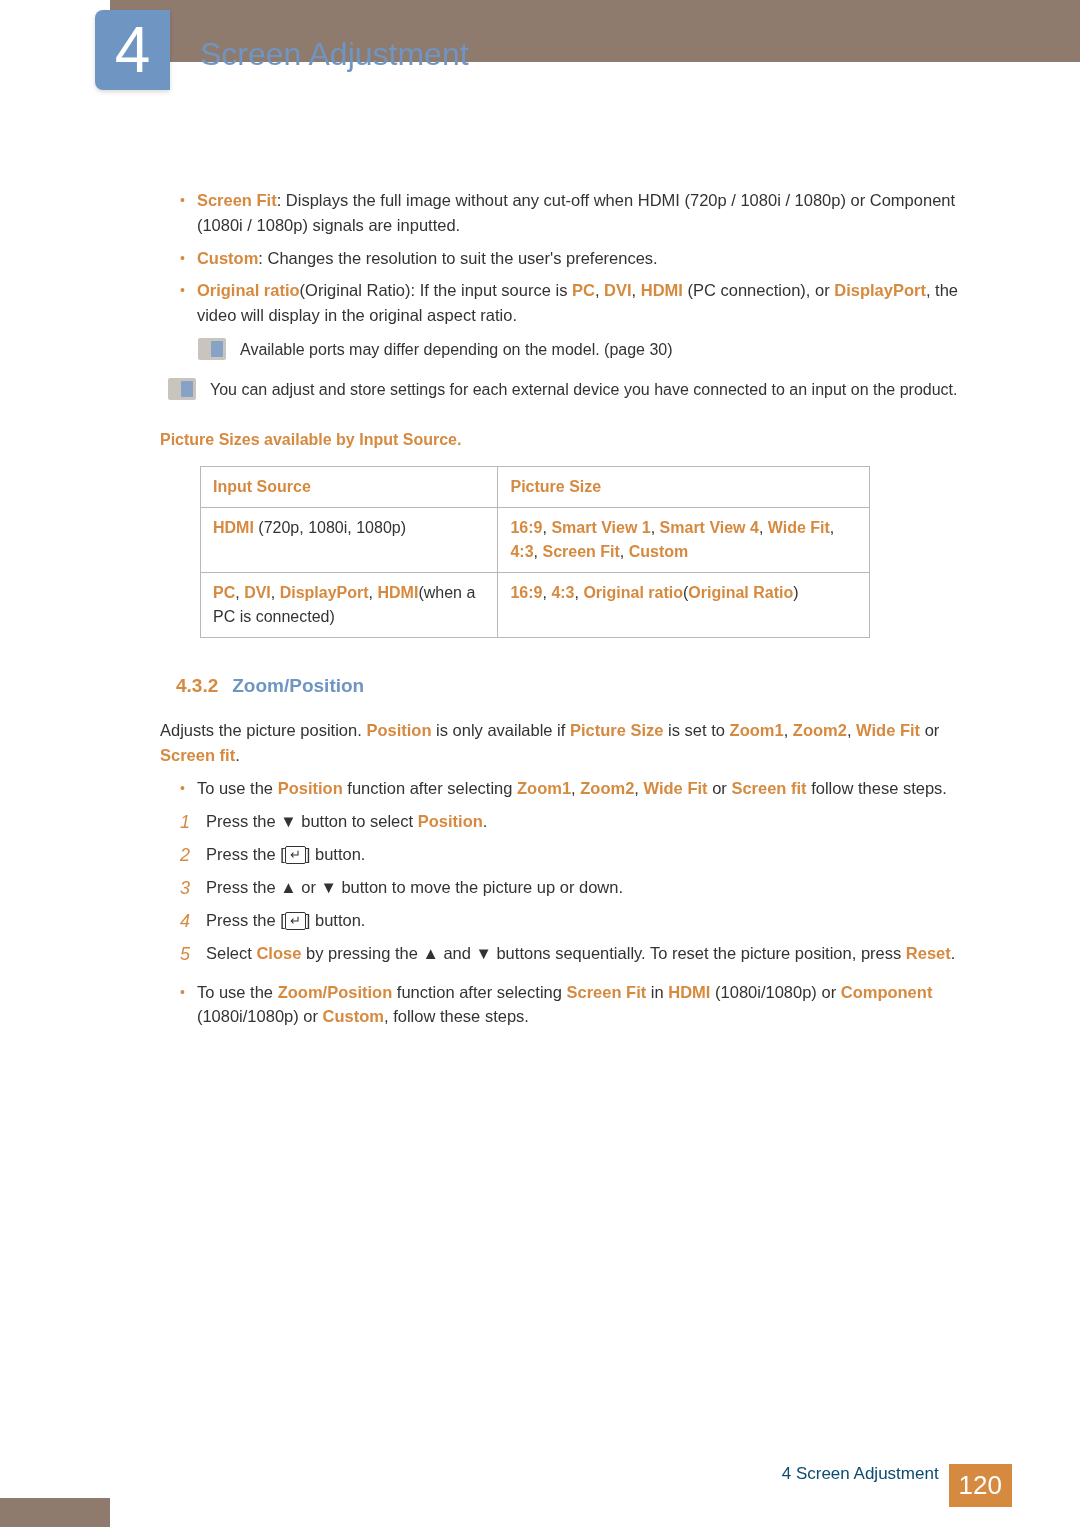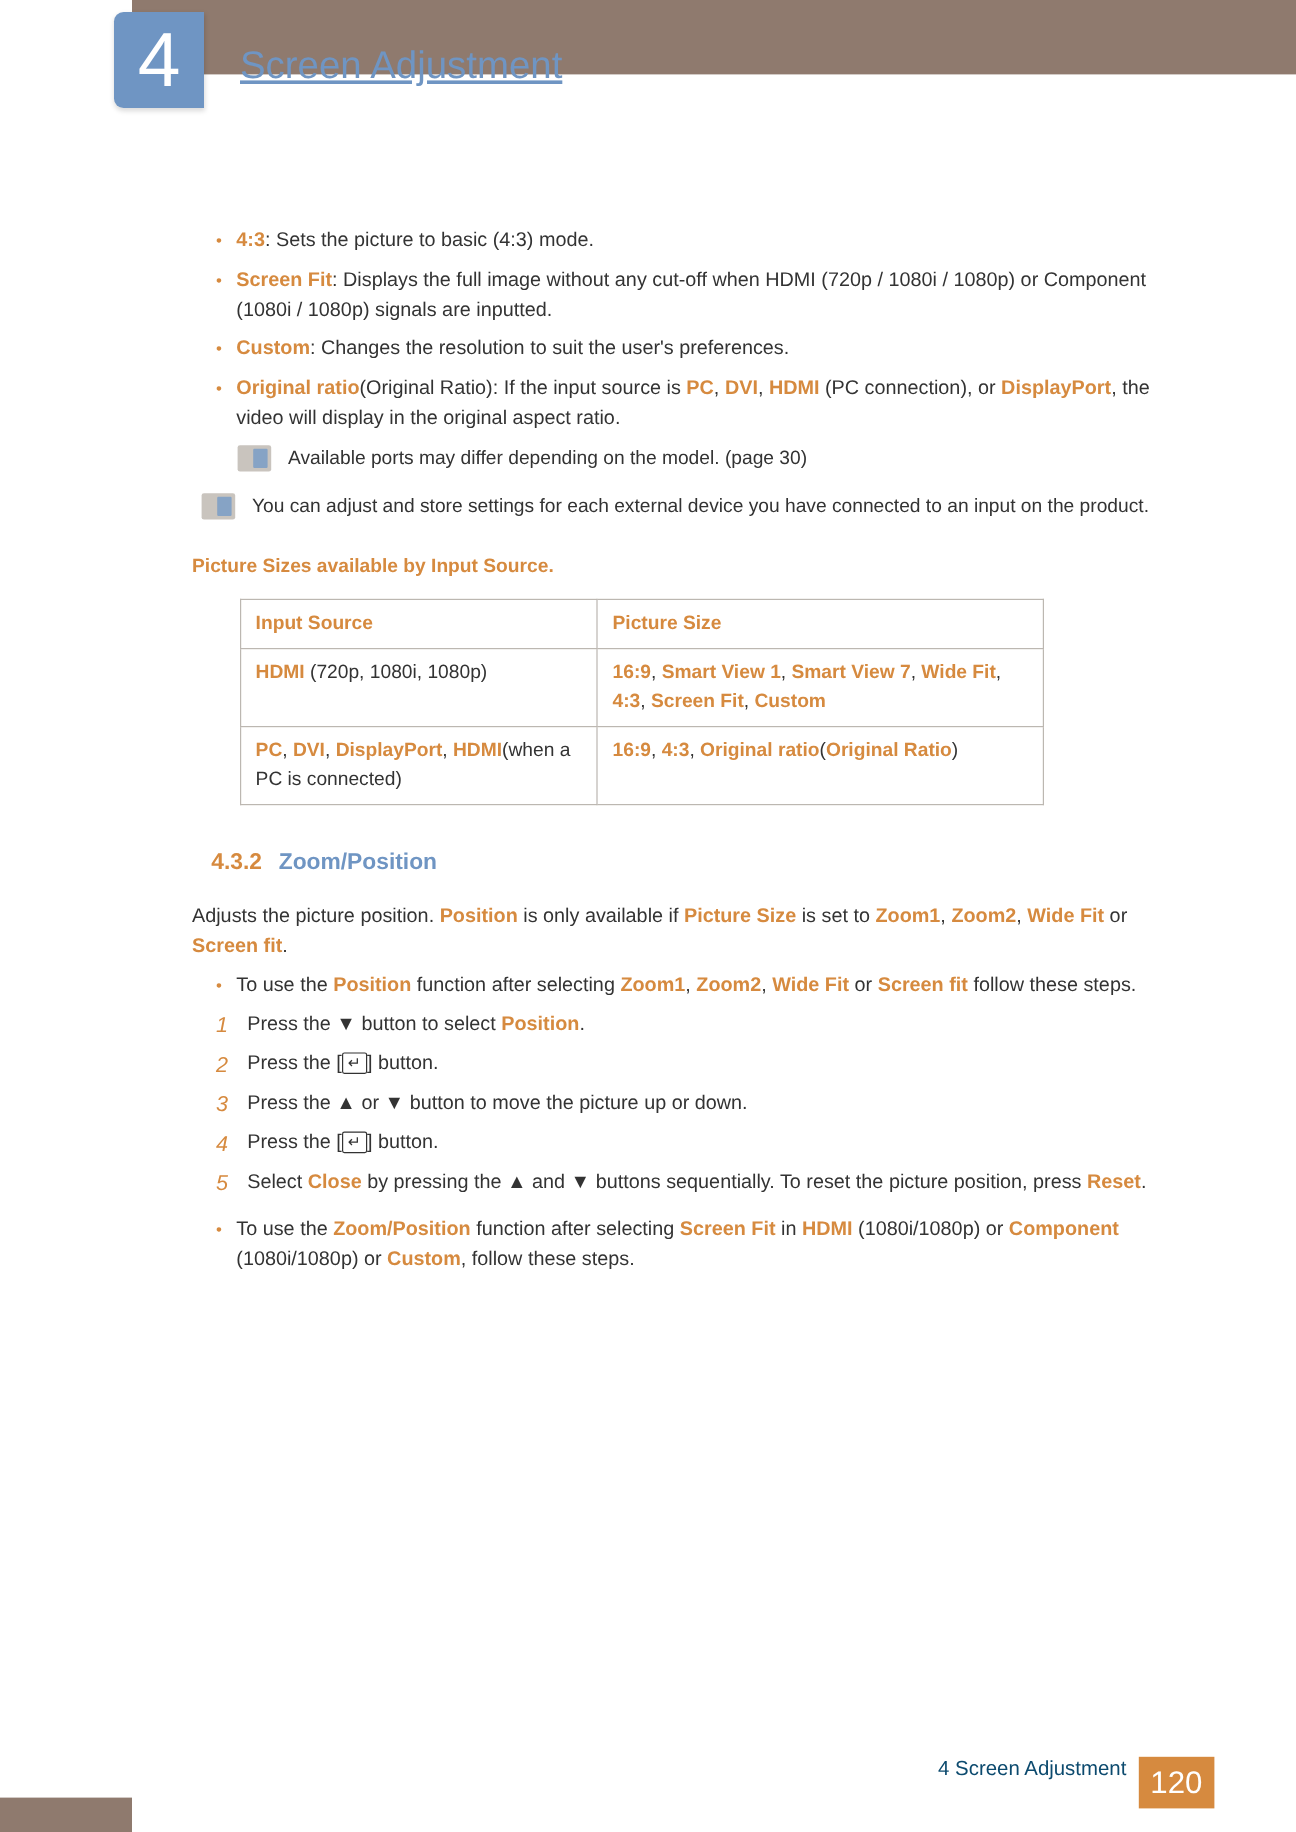--- a/index.html
+++ b/index.html
@@ -37,21 +37,20 @@
     justify-content: center;
     box-shadow: 0 2px 4px rgba(0,0,0,.15);
   }
   .chapter-badge span { color: #fff; font-size: 64px; font-weight: 400; }
   .chapter-title {
     position: absolute;
     top: 30px; left: 200px;
     font-size: 32px;
     color: #6f95c3;
     font-weight: 400;
-    text-decoration: underline;
   }
   .content {
     position: absolute;
     top: 180px; left: 160px; right: 95px;
     font-size: 16.5px;
   }
   .bullet { display: flex; margin: 8px 0 8px 20px; }
   .bullet::before { content: "•"; color: #d68a3f; margin-right: 12px; font-size: 14px; line-height: 24px; }
   .term { color: #d68a3f; font-weight: bold; }
   .note-row { display: flex; margin: 10px 0 16px 38px; }
@@ -119,23 +118,20 @@
 <div class="top-bar"></div>
 <div class="left-bar"></div>
 
 <div class="chapter-badge">
   <span>4</span>
 </div>
 <div class="chapter-title">Screen Adjustment</div>
 
 <div class="content">
 
-  <div class="bullet">
-    <div><span class="term">4:3</span><span>: Sets the picture to basic (4:3) mode.</span></div>
-  </div>
 
   <div class="bullet">
     <div><span class="term">Screen Fit</span><span>: Displays the full image without any cut-off when HDMI (720p / 1080i / 1080p) or Component (1080i / 1080p) signals are inputted.</span></div>
   </div>
 
   <div class="bullet">
     <div><span class="term">Custom</span><span>: Changes the resolution to suit the user's preferences.</span></div>
   </div>
 
   <div class="bullet">
@@ -156,21 +152,21 @@
   <table>
     <thead>
       <tr>
         <th>Input Source</th>
         <th>Picture Size</th>
       </tr>
     </thead>
     <tbody>
       <tr>
         <td><b class="orange">HDMI</b> (720p, 1080i, 1080p)</td>
-        <td><b class="orange">16:9</b>, <b class="orange">Smart View 1</b>, <b class="orange">Smart View 7</b>, <b class="orange">Wide Fit</b>, <b class="orange">4:3</b>, <b class="orange">Screen Fit</b>, <b class="orange">Custom</b></td>
+        <td><b class="orange">16:9</b>, <b class="orange">Smart View 1</b>, <b class="orange">Smart View 4</b>, <b class="orange">Wide Fit</b>, <b class="orange">4:3</b>, <b class="orange">Screen Fit</b>, <b class="orange">Custom</b></td>
       </tr>
       <tr>
         <td><b class="orange">PC</b>, <b class="orange">DVI</b>, <b class="orange">DisplayPort</b>, <b class="orange">HDMI</b>(when a PC is connected)</td>
         <td><b class="orange">16:9</b>, <b class="orange">4:3</b>, <b class="orange">Original ratio</b>(<b class="orange">Original Ratio</b>)</td>
       </tr>
     </tbody>
   </table>
 
   <div class="sec-head">
     <span class="section-number">4.3.2</span><span class="section-title">Zoom/Position</span>

